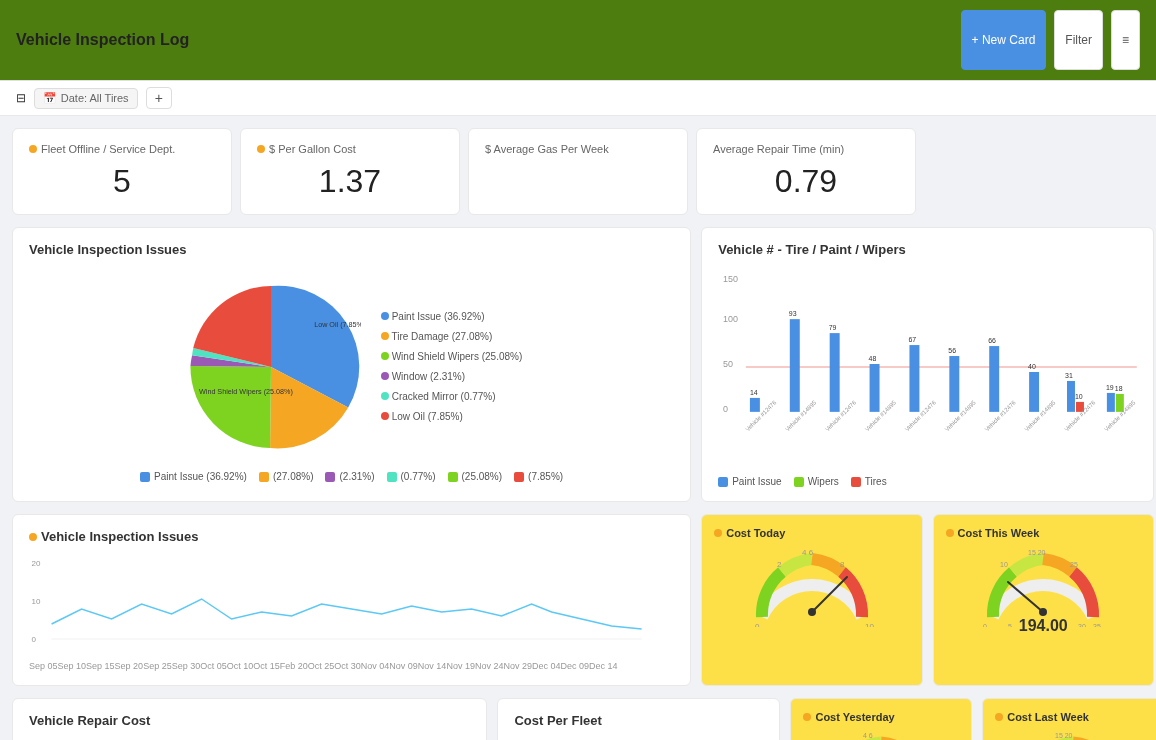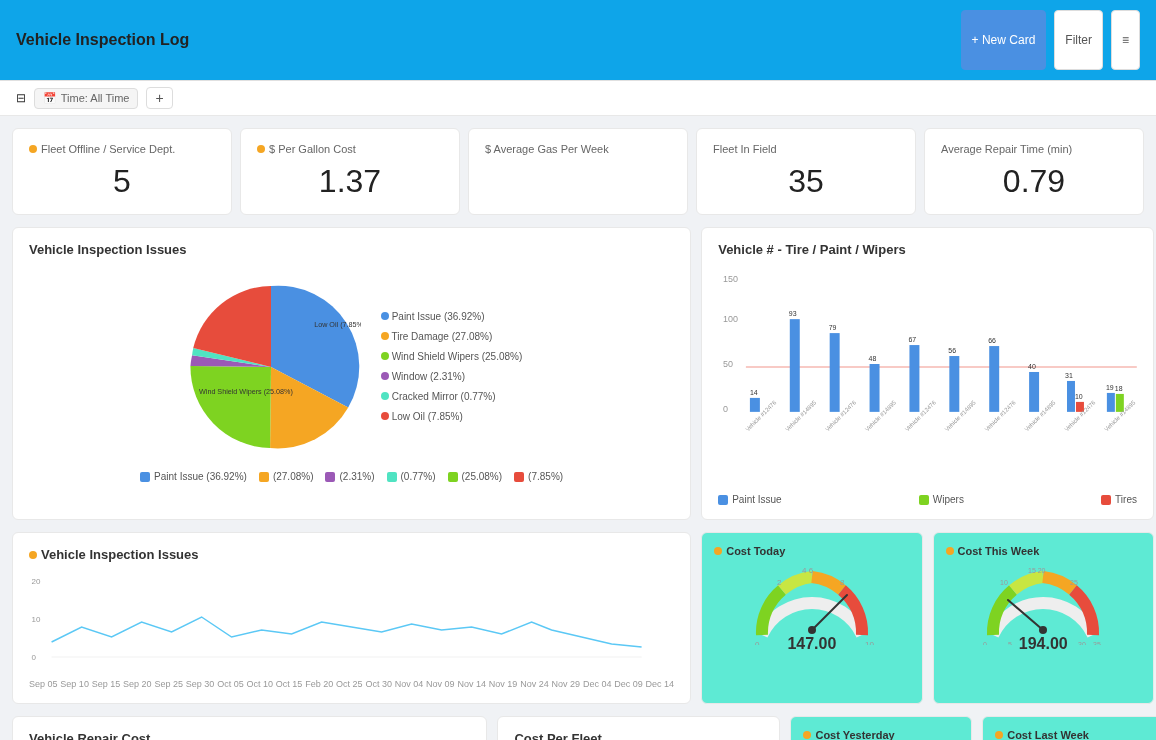--- a/index.html
+++ b/index.html
@@ -1,18 +1,18 @@
 <!DOCTYPE html>
 <html><head>
   <meta charset="utf-8">
   <style>
     * { box-sizing: border-box; margin: 0; padding: 0; }
     body { font-family: -apple-system, BlinkMacSystemFont, 'Segoe UI', sans-serif; background: #f0f2f5; font-size: 12px; color: #333; }
     
-    .header { background: #0ea5e9; padding: 10px 16px; display: flex; align-items: center; justify-content: space-between; border-bottom: 1px solid #e0e0e0; }
+    .header { background: #4d7c0f; padding: 10px 16px; display: flex; align-items: center; justify-content: space-between; border-bottom: 1px solid #e0e0e0; }
     .header-title { font-size: 16px; font-weight: 700; color: #222; }
     .header-actions { display: flex; gap: 8px; align-items: center; }
     .btn { display: flex; align-items: center; gap: 4px; padding: 22px 10px; border: 1px solid #ddd; border-radius: 4px; background: white; cursor: pointer; font-size: 12px; color: #555; }
     .btn-primary { background: #4a90e2; color: white; border-color: #4a90e2; }
     .filter-bar { background: white; padding: 6px 16px; display: flex; align-items: center; gap: 8px; border-bottom: 1px solid #e8e8e8; }
     .filter-tag { display: flex; align-items: center; gap: 4px; background: #f5f5f5; border: 1px solid #ddd; border-radius: 4px; padding: 3px 8px; font-size: 11px; color: #666; }
     
     .dashboard { padding: 12px; display: grid; grid-template-columns: 1fr; gap: 12px; }
     
     
@@ -30,53 +30,53 @@
     
     
     .pie-container { display: flex; align-items: center; justify-content: center; gap: 20px; padding: 10px 0; }
     .pie-svg { width: 180px; height: 180px; }
     
     
     .line-row { display: grid; grid-template-columns: 60% 40%; gap: 10px; }
     
     
     .gauge-pair { display: grid; grid-template-columns: 1fr 1fr; gap: 10px; }
-    .gauge-card { background: #5eead4; border-radius: 6px; padding: 12px; border: 1px solid #e8e8e8; }
+    .gauge-card { background: #fde047; border-radius: 6px; padding: 12px; border: 1px solid #e8e8e8; }
     .gauge-title { font-size: 11px; font-weight: 600; margin-bottom: 8px; display: flex; align-items: center; gap: 4px; }
     .gauge-svg { display: block; margin: 0 auto; }
     .gauge-value { text-align: center; font-size: 16px; font-weight: 700; margin-top: -10px; }
     
     
     .bottom-row { display: grid; grid-template-columns: 42% 25% 33%; gap: 10px; }
     
     
-    .axis-labels { display: flex; justify-content: space-between; font-size: 9px; color: #999; padding-top: 4px; }
-    
-    
-    .legend { display: flex; gap: 12px; flex-wrap: wrap; font-size: 10px; color: #555; margin-top: 24px; justify-content: space-between; }
+    .axis-labels { display: flex; justify-content: flex-start; font-size: 9px; color: #999; padding-top: 4px; }
+    
+    
+    .legend { display: flex; gap: 12px; flex-wrap: wrap; font-size: 10px; color: #555; margin-top: 6px; }
     .legend-item { display: flex; align-items: center; gap: 4px; }
     .legend-square { width: 10px; height: 10px; border-radius: 2px; }
     
     .right-col { display: flex; flex-direction: column; gap: 10px; }
   </style>
 </head>
 <body>
 
 <div>
   <div class="header">
     <span class="header-title">Vehicle Inspection Log</span>
     <div class="header-actions">
       <button class="btn btn-primary">+ New Card</button>
       <button class="btn">Filter</button>
       <button class="btn">≡</button>
     </div>
   </div>
   <div class="filter-bar">
     <span>⊟</span>
-    <div class="filter-tag">📅 <span>Time: All Time</span></div>
+    <div class="filter-tag">📅 <span>Date: All Tires</span></div>
     <button class="btn" style="padding:2px 8px;font-size:14px;">+</button>
   </div>
 </div>
 
 <div class="dashboard">
 
   <div class="kpi-row">
     <div class="kpi-card">
       <div class="kpi-label">
           <span class="dot dot-orange"></span>
@@ -88,26 +88,20 @@
       <div class="kpi-label">
           <span class="dot dot-orange"></span>
           <span>$ Per Gallon Cost</span>
         </div>
       <div class="kpi-value">1.37</div>
     </div>
     <div class="kpi-card">
       <div class="kpi-label">
           <span>$ Average Gas Per Week</span>
         </div>
-    </div>
-    <div class="kpi-card">
-      <div class="kpi-label">
-          <span>Fleet In Field</span>
-        </div>
-      <div class="kpi-value">35</div>
     </div>
     <div class="kpi-card">
       <div class="kpi-label">
           <span>Average Repair Time (min)</span>
         </div>
       <div class="kpi-value">0.79</div>
     </div>
   </div>
 
   <div class="mid-row">
@@ -277,21 +271,20 @@
 
           <line x1="65" y1="65" x2="100" y2="30" stroke="#333" stroke-width="2" stroke-linecap="round"></line>
           <circle cx="65" cy="65" r="4" fill="#333"></circle>
 
           <text x="8" y="82" font-size="8" fill="#999">0</text>
           <text x="118" y="82" font-size="8" fill="#999">10</text>
           <text x="55" y="8" font-size="8" fill="#999">4  6</text>
           <text x="30" y="20" font-size="8" fill="#999">2</text>
           <text x="93" y="20" font-size="8" fill="#999">8</text>
         </svg>
-        <div class="gauge-value">147.00</div>
       </div>
 
       <div class="gauge-card">
         <div class="gauge-title">
             <span class="dot dot-orange"></span>
             <span>Cost This Week</span>
           </div>
         <svg class="gauge-svg" width="130" height="80" viewBox="0 0 130 80">
           <path d="M15,70 A55,55 0 0,1 115,70" fill="none" stroke="#eee" stroke-width="12"></path>
           <path d="M15,70 A55,55 0 0,1 35,25" fill="none" stroke="#7ed321" stroke-width="12"></path>

